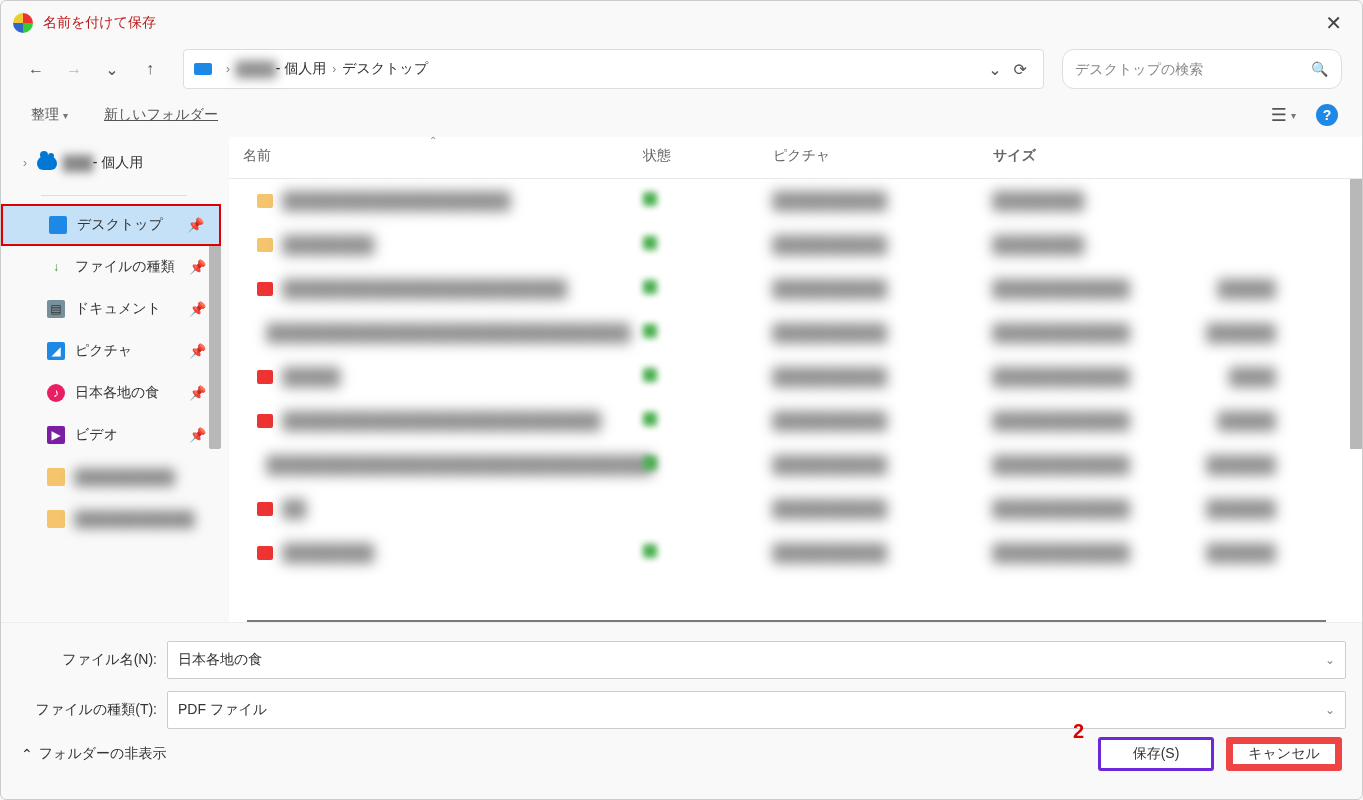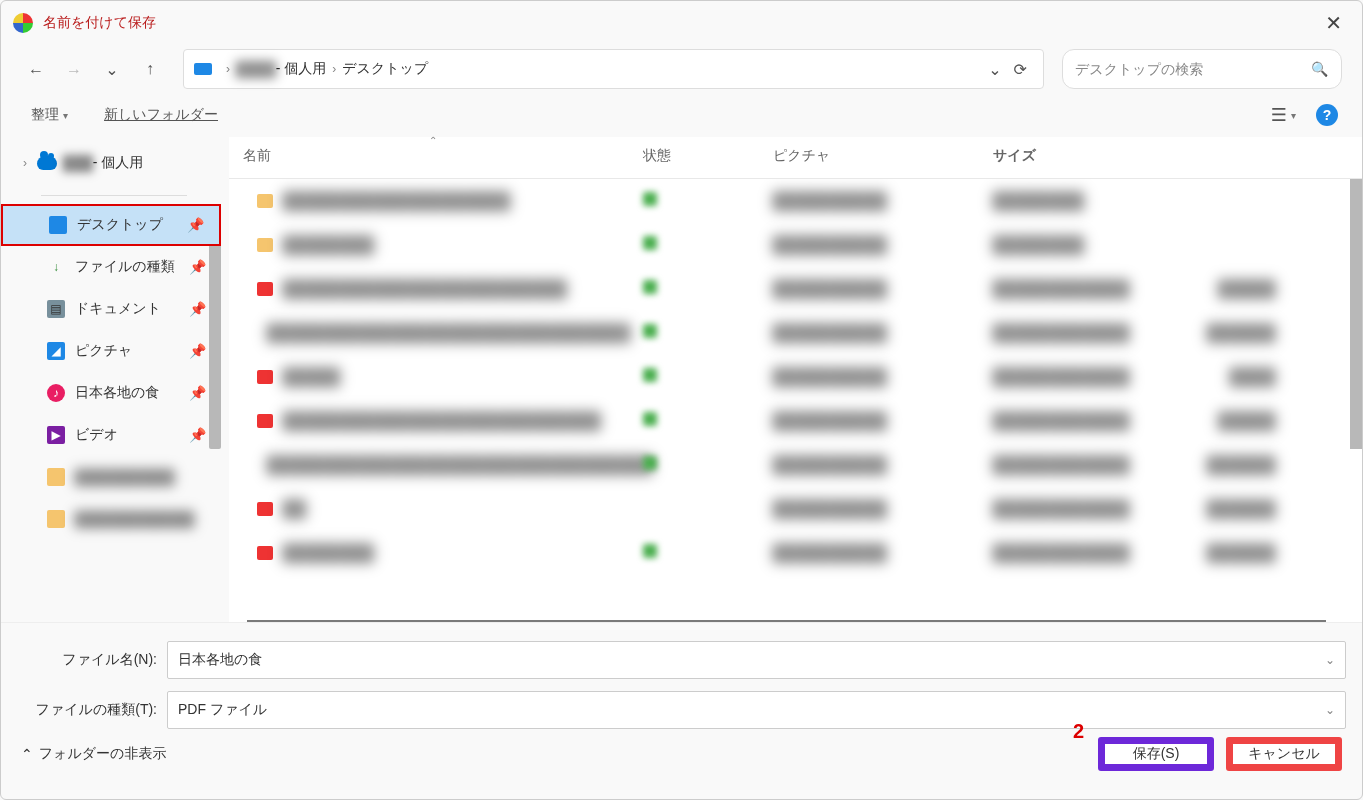--- a/index.html
+++ b/index.html
@@ -97,21 +97,21 @@
 .field-row { display:flex; align-items:center; padding:6px 16px; }
 .field-row .field-label { width:150px; text-align:right; font-size:14px; color:#333; padding-right:10px; }
 .field-row .field-input { flex:1; height:30px; border:1px solid #ccc; border-radius:2px; background:#fff; padding:18px 10px; font-size:14px; color:#333; display:flex; align-items:center; }
 .field-row .field-input .dd { margin-left:auto; color:#888; font-size:12px; }
 .bottom-first { margin-top:12px; }
 
 .footer { position:absolute; left:0; right:0; bottom:0; height:66px; display:flex; align-items:center; padding:0 20px; }
 .footer .hide-folders { display:flex; align-items:center; font-size:14px; color:#333; gap:6px; cursor:pointer; }
 .footer .spacer { flex:1; }
 .footer .dlg-btn { min-width:116px; height:34px; border:7px solid #ef4444; border-radius:3px; background:#fff; font-size:14px; color:#333; cursor:pointer; margin-left:12px; }
-.footer .dlg-btn.save-hl { border:7px solid #6d28d9; }
+.footer .dlg-btn.save-hl { border:3px solid #6d28d9; }
 .annotation-2 { position:absolute; bottom:44px; right:278px; color:#d00; font-weight:bold; font-size:20px; }
 </style>
 </head>
 <body>
 
 <div class="titlebar">
   <div class="app-icon"></div>
   <div class="title">名前を付けて保存</div>
   <div class="close-x">✕</div>
 </div>

